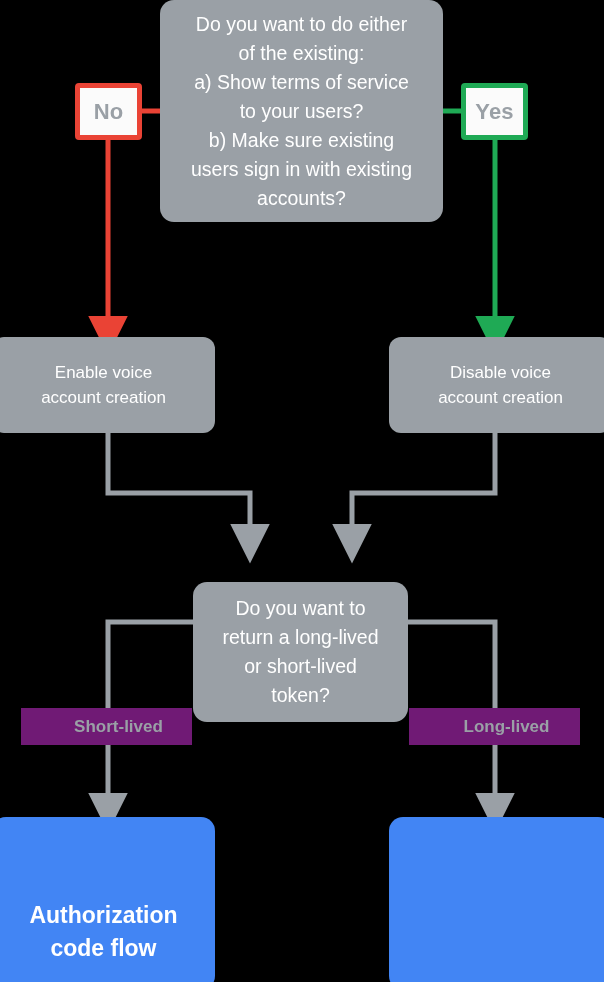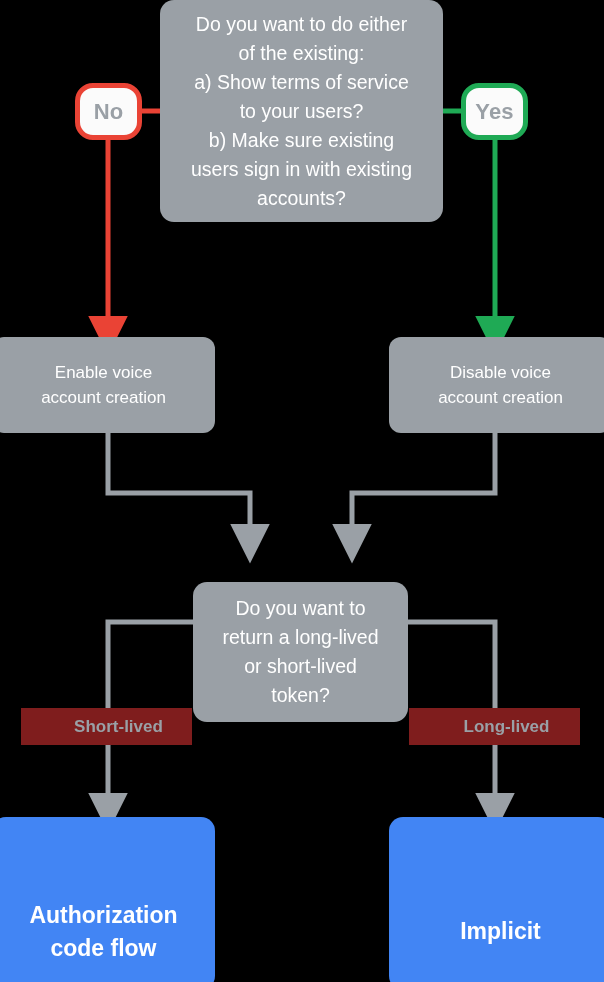--- a/index.html
+++ b/index.html
@@ -44,21 +44,21 @@
     background: #9aa0a6;
     border-radius: 12px;
     color: #ffffff;
     font-size: 17px;
     line-height: 25px;
     font-weight: 400;
   }
 
   .yesno {
     background: #fbfbfb;
-    border-radius: 18px;
+    border-radius: 4px;
     font-size: 22px;
     font-weight: 700;
     color: #9aa0a6;
     letter-spacing: .2px;
   }
   .yesno.no  { border: 5px solid #ea4335; }
   .yesno.yes { border: 5px solid #1faa55; }
 
   .terminal {
     background: #4285f4;
@@ -66,21 +66,21 @@
     color: #ffffff;
     font-size: 23px;
     line-height: 33px;
     font-weight: 700;
   }
   .terminal .inner { transform: translateY(28px); }
 
   .edge-label {
     position: absolute;
     box-sizing: border-box;
-    background: #7f1d1d;
+    background: #701a75;
     color: #9aa0a6;
     font-size: 17px;
     font-weight: 700;
     display: flex;
     align-items: center;
     justify-content: center;
     z-index: 3;
     padding-left: 24px;
   }
 
@@ -180,17 +180,16 @@
 
   <div class="node terminal" style="left:-8px; top:817px; width:223px; height:173px; z-index:2;">
     <div class="inner">
       <div>Authorization</div>
       <div>code flow</div>
     </div>
   </div>
 
   <div class="node terminal" style="left:389px; top:817px; width:223px; height:173px; z-index:2;">
     <div class="inner">
-      <div>Implicit</div>
     </div>
   </div>
 
 </div>
 
 </body></html>

